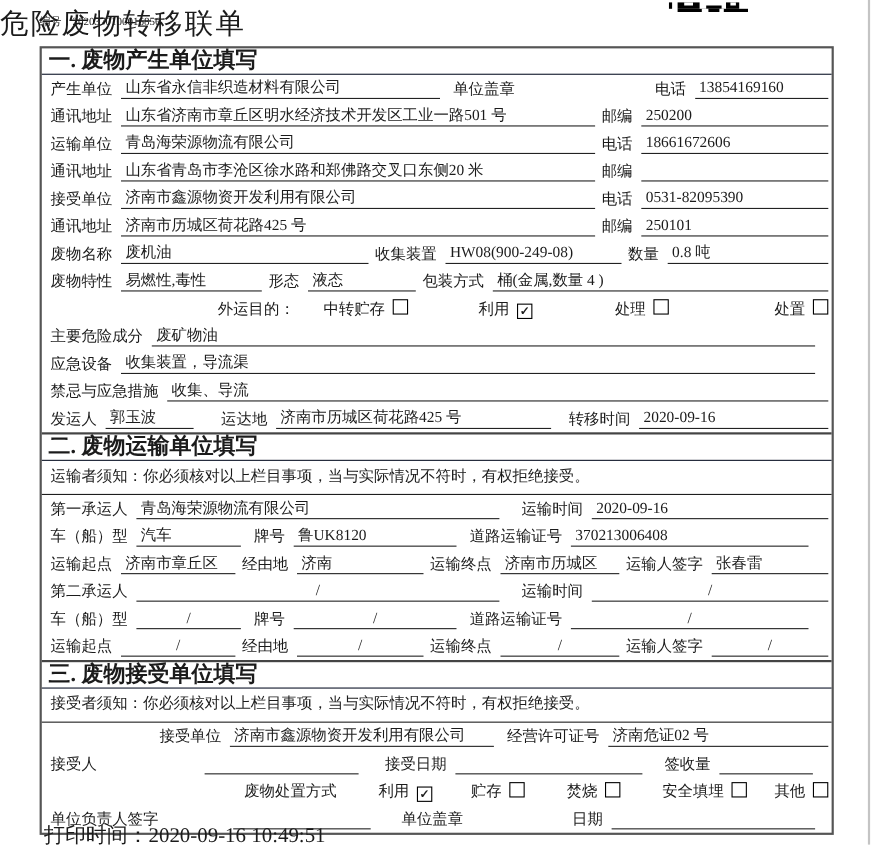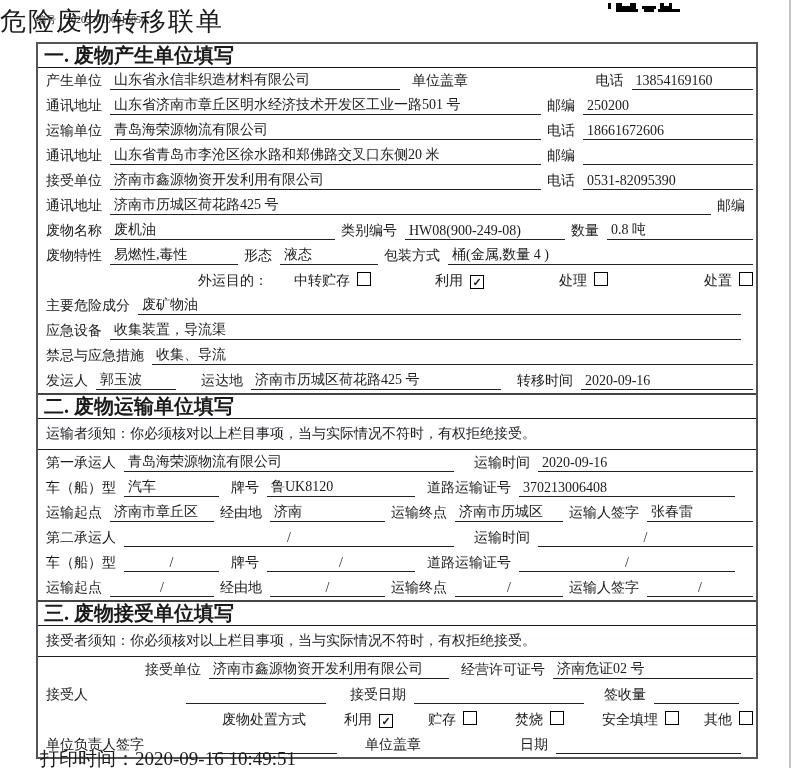--- a/index.html
+++ b/index.html
@@ -113,26 +113,27 @@
     <span class="l">接受单位</span>
     <span class="v f">济南市鑫源物资开发利用有限公司</span>
     <span class="l rl">电话</span>
     <span class="v w170">0531-82095390</span>
   </div>
 
   <div class="fr">
     <span class="l">通讯地址</span>
     <span class="v f">济南市历城区荷花路425 号</span>
     <span class="l rl">邮编</span>
+    <span class="v w170">250101</span>
   </div>
 
   <div class="fr">
     <span class="l">废物名称</span>
     <span class="v w225">废机油</span>
-    <span class="l rl">类别编号</span>
+    <span class="l rl">收集装置</span>
     <span class="v w160">HW08(900-249-08)</span>
     <span class="l rl">数量</span>
     <span class="v f">0.8 吨</span>
   </div>
 
   <div class="fr">
     <span class="l">废物特性</span>
     <span class="v w128">易燃性,毒性</span>
     <span class="l rl">形态</span>
     <span class="v w98">液态</span>

